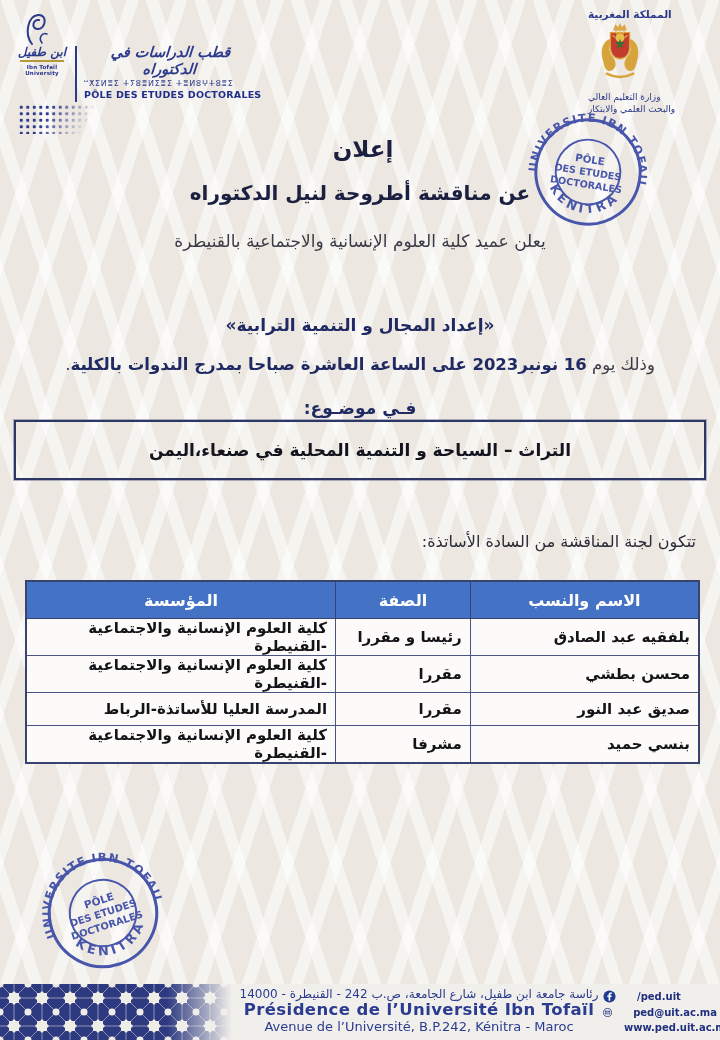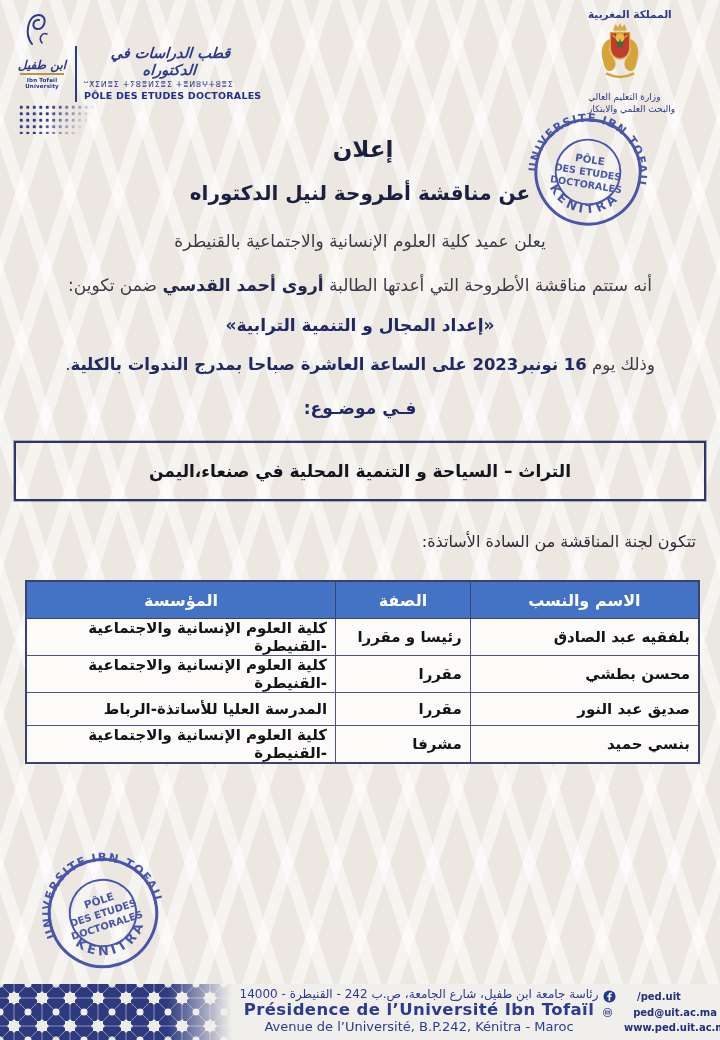--- a/index.html
+++ b/index.html
@@ -7,21 +7,21 @@
   .page{position:relative;width:720px;height:1040px;margin:0 auto;background:#ece7e0;overflow:hidden;}
   .page::before{content:"";position:absolute;inset:0;
     background-image:
       repeating-linear-gradient(72deg, rgba(255,255,255,.55) 0 12px, rgba(255,255,255,0) 12px 46px),
       repeating-linear-gradient(-72deg, rgba(255,255,255,.55) 0 12px, rgba(255,255,255,0) 12px 46px);
     pointer-events:none;}
 
   
   .hdr-left{position:absolute;top:10px;left:6px;width:244px;height:120px;color:#2c3a8c;}
   .swirl{position:absolute;left:16px;top:0;}
-  .logo-row{position:absolute;left:10px;top:34px;display:flex;gap:7px;align-items:center;}
+  .logo-row{position:absolute;left:10px;top:34px;display:flex;gap:7px;align-items:flex-start;}
   .mini-logo{width:52px;text-align:center;padding-top:2px;}
   .mini-logo .ar{font-size:12px;font-weight:700;font-style:italic;color:#2c3a8c;line-height:1;}
   .mini-logo .bar{height:2px;background:#b59a3c;margin:2px 4px;}
   .mini-logo .en{font-size:5.5px;font-weight:700;color:#23308f;letter-spacing:.2px;}
   .vline{width:2px;height:56px;background:#2c3a8c;margin-top:2px;}
   .pole-text{width:172px;text-align:left;}
   .pole-callig{direction:rtl;font-size:14.5px;font-weight:700;font-style:italic;color:#2c3a8c;transform:skewX(-4deg);line-height:1.15;text-align:center;}
   .tifinagh{font-size:8px;color:#2c3a8c;letter-spacing:.8px;margin-top:2px;white-space:nowrap;}
   .pole-latin{font-size:9.5px;font-weight:700;color:#202e8a;letter-spacing:.2px;margin-top:1px;white-space:nowrap;}
   .dots{position:absolute;left:12px;top:94px;width:84px;height:30px;
@@ -44,21 +44,21 @@
   .cline{position:absolute;left:0;right:0;text-align:center;direction:rtl;}
   .t-title{top:136px;font-size:23px;font-weight:700;color:#1b2040;margin-left:6px;}
   .t-sub{top:181px;font-size:20px;font-weight:700;color:#1b2040;}
   .t-l1{top:231px;font-size:17px;color:#3a3a46;}
   .t-l2{top:275px;font-size:17px;color:#3a3a46;}
   .t-l2 b{color:#23284e;}
   .t-prog{top:315px;font-size:17px;font-weight:700;color:#202a62;}
   .t-date{top:355px;font-size:16.5px;color:#3a3a46;}
   .t-date b{color:#202a62;}
   .t-subjlbl{top:398px;font-size:17px;font-weight:700;color:#202a62;letter-spacing:.5px;}
-  .subject-box{position:absolute;top:441px;left:14px;right:14px;height:56px;border:2.5px solid #2d3766;box-shadow:0 0 0 1px rgba(45,55,102,.35);display:flex;align-items:center;justify-content:center;}
+  .subject-box{position:absolute;top:420px;left:14px;right:14px;height:56px;border:2.5px solid #2d3766;box-shadow:0 0 0 1px rgba(45,55,102,.35);display:flex;align-items:center;justify-content:center;}
   .subject-box span{direction:rtl;font-size:17px;font-weight:700;color:#14141e;}
   .t-intro{position:absolute;top:532px;right:24px;direction:rtl;font-size:16px;color:#2c2c38;}
 
   
   .ctable{position:absolute;top:580px;left:25px;width:675px;border-collapse:collapse;direction:rtl;border:2px solid #39436f;}
   .ctable th{background:#4472c4;color:#ffffff;font-size:16px;font-weight:700;height:34px;border:1px solid #39436f;}
   .ctable td{background:#fcfbf9;color:#131318;font-size:15px;font-weight:700;height:32px;border:1px solid #4a5585;text-align:right;padding:0 8px;}
   .ctable td.name{text-align:right;}
   .ctable th.col-name{width:34%;}
   .ctable th.col-role{width:20%;}
@@ -134,21 +134,20 @@
       <textPath href="#bp1" startOffset="50%" text-anchor="middle">KENITRA</textPath>
     </text>
     <text x="60" y="52" text-anchor="middle" font-size="9" font-weight="bold" fill="#3a49a6">PÔLE</text>
     <text x="60" y="63" text-anchor="middle" font-size="8.5" font-weight="bold" fill="#3a49a6">DES ETUDES</text>
     <text x="60" y="74" text-anchor="middle" font-size="8.5" font-weight="bold" fill="#3a49a6">DOCTORALES</text>
   </svg>
 
   <div class="cline t-title">إعلان</div>
   <div class="cline t-sub">عن مناقشة أطروحة لنيل الدكتوراه</div>
   <div class="cline t-l1">يعلن عميد كلية العلوم الإنسانية والاجتماعية  بالقنيطرة</div>
-  <div class="cline t-l2"><span>أنه ستتم مناقشة الأطروحة التي أعدتها الطالبة </span><b>أروى أحمد القدسي</b><span> ضمن تكوين:</span></div>
   <div class="cline t-prog">«إعداد المجال و التنمية الترابية»</div>
   <div class="cline t-date"><span>وذلك يوم </span><b>16 نونبر2023 على الساعة العاشرة صباحا  بمدرج  الندوات بالكلية</b><span>.</span></div>
   <div class="cline t-subjlbl">فـي موضـوع:</div>
 
   <div class="subject-box">
     <span>التراث – السياحة و التنمية المحلية في صنعاء،اليمن</span>
   </div>
 
   <div class="t-intro">تتكون لجنة المناقشة من السادة الأساتذة:</div>
 

